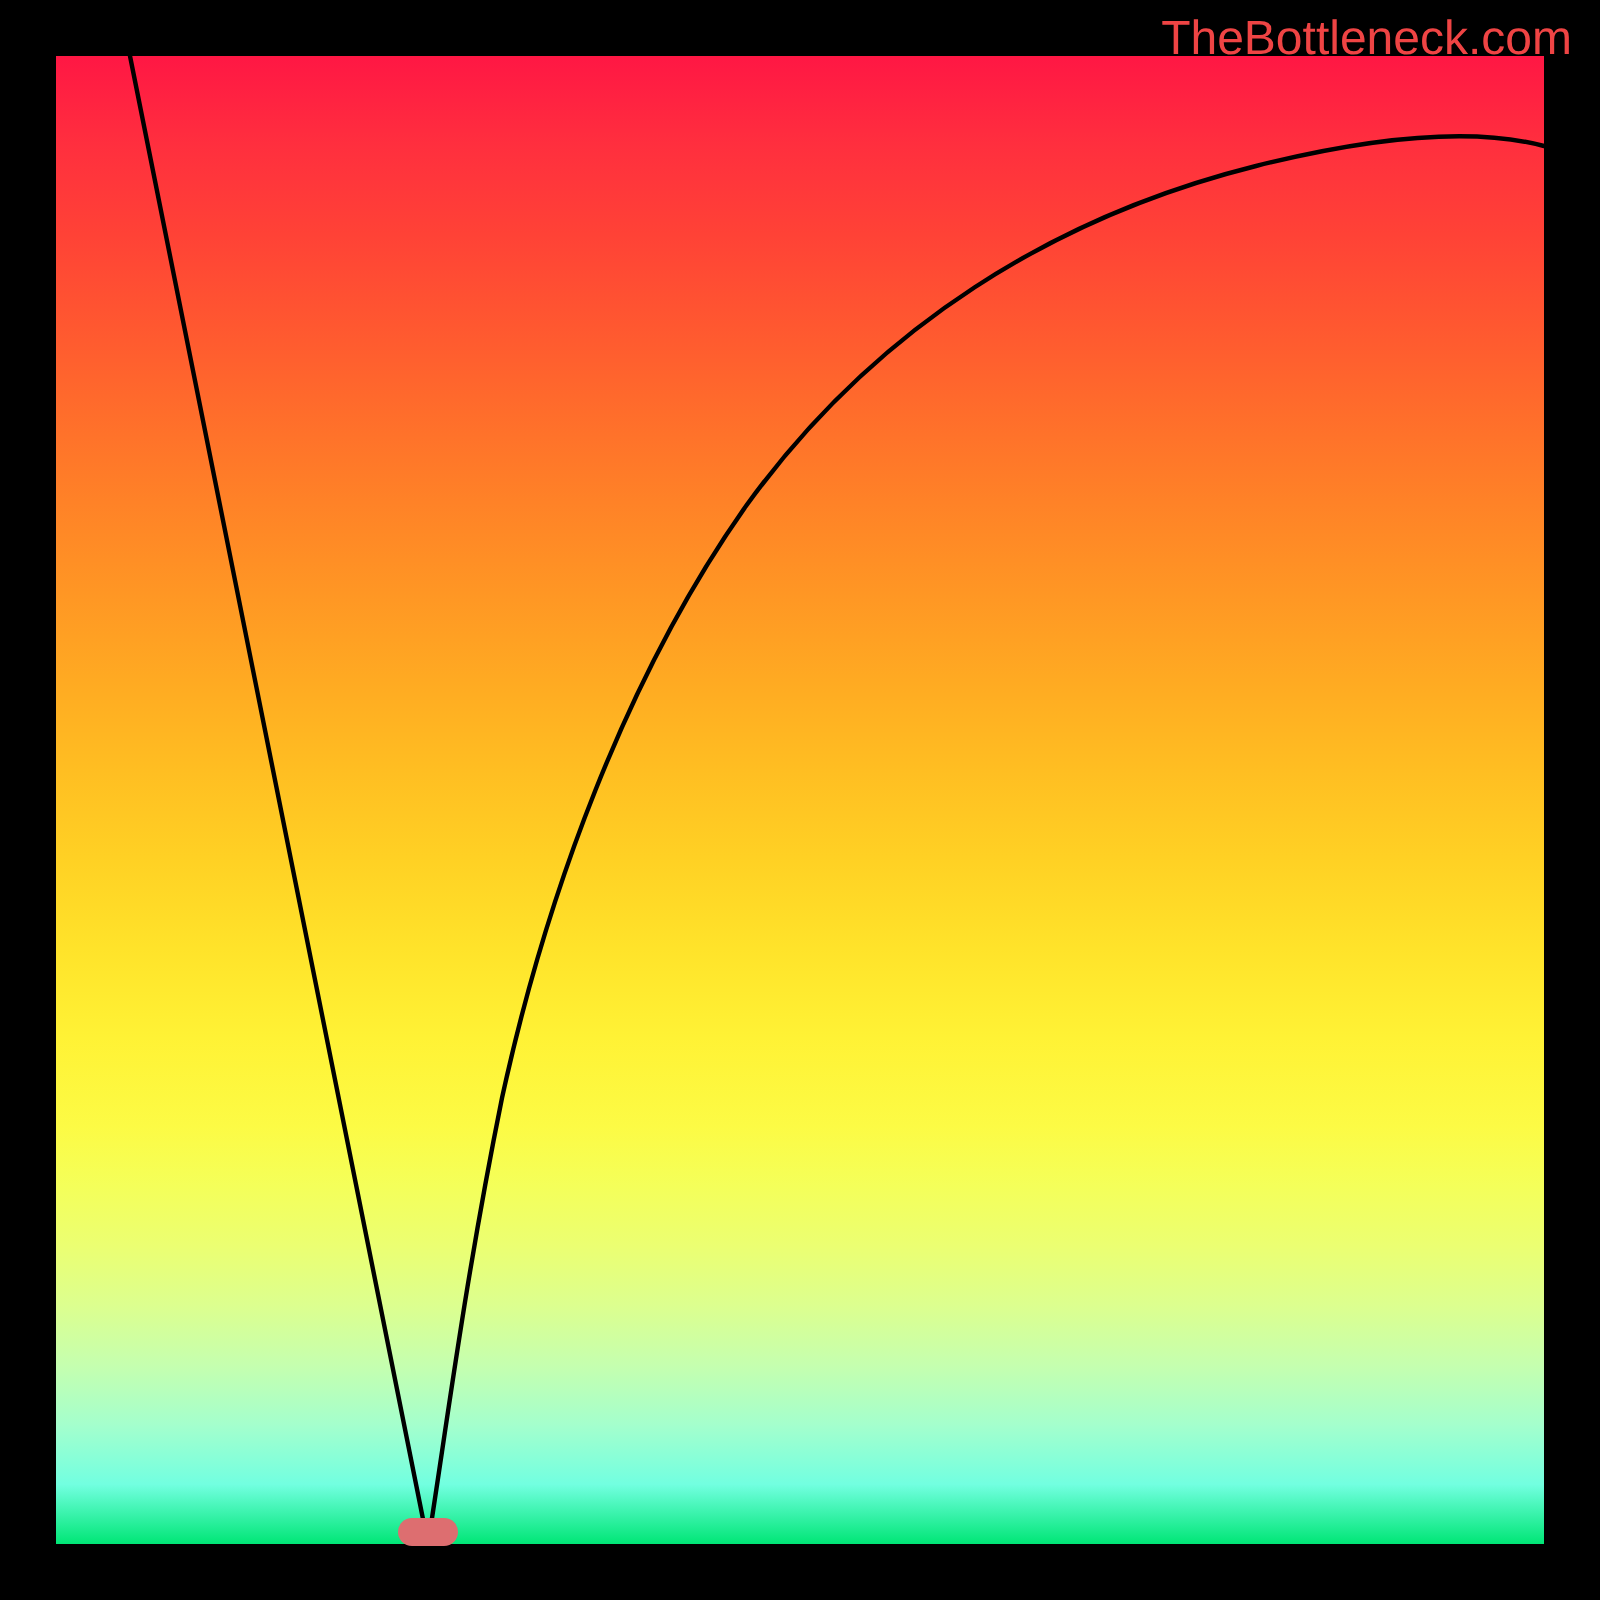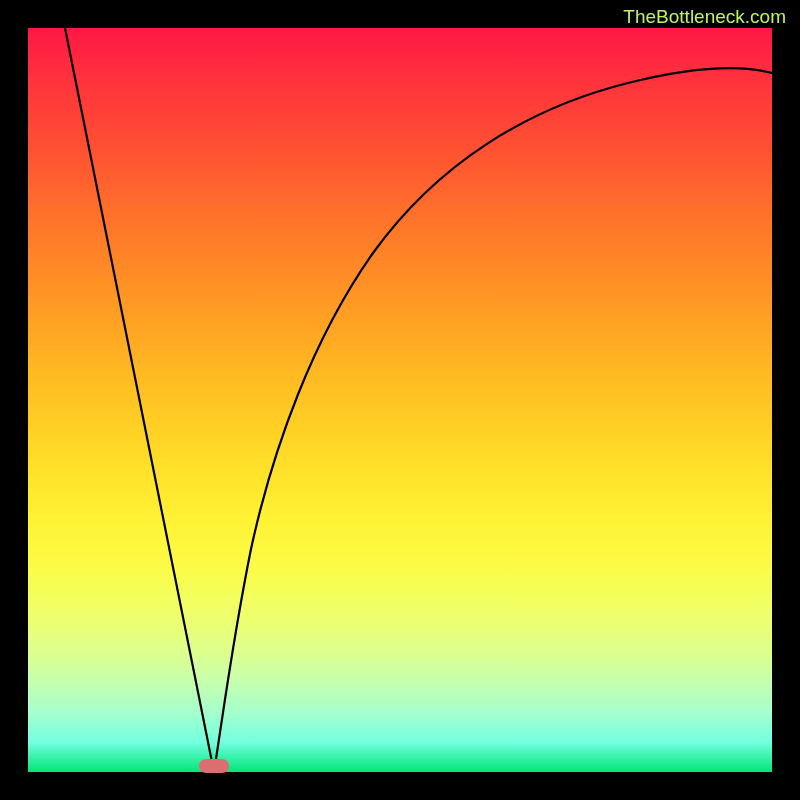--- a/index.html
+++ b/index.html
@@ -42,22 +42,22 @@
       #c5ffaf 88%,
       #a4ffcd 92%,
       #72ffe0 96%,
       #00e676 100%
     );
   }
   .watermark {
     position: absolute;
     top: 6px;
     right: 14px;
-    color: #bef264;
-    font-size: 19px;
+    color: #ef4444;
+    font-size: 24px;
     font-weight: 500;
     letter-spacing: 0px;
     font-family: Arial, Helvetica, sans-serif;
     user-select: none;
   }
   svg.curve {
     position: absolute;
     left: 0;
     top: 0;
     width: 744px;

